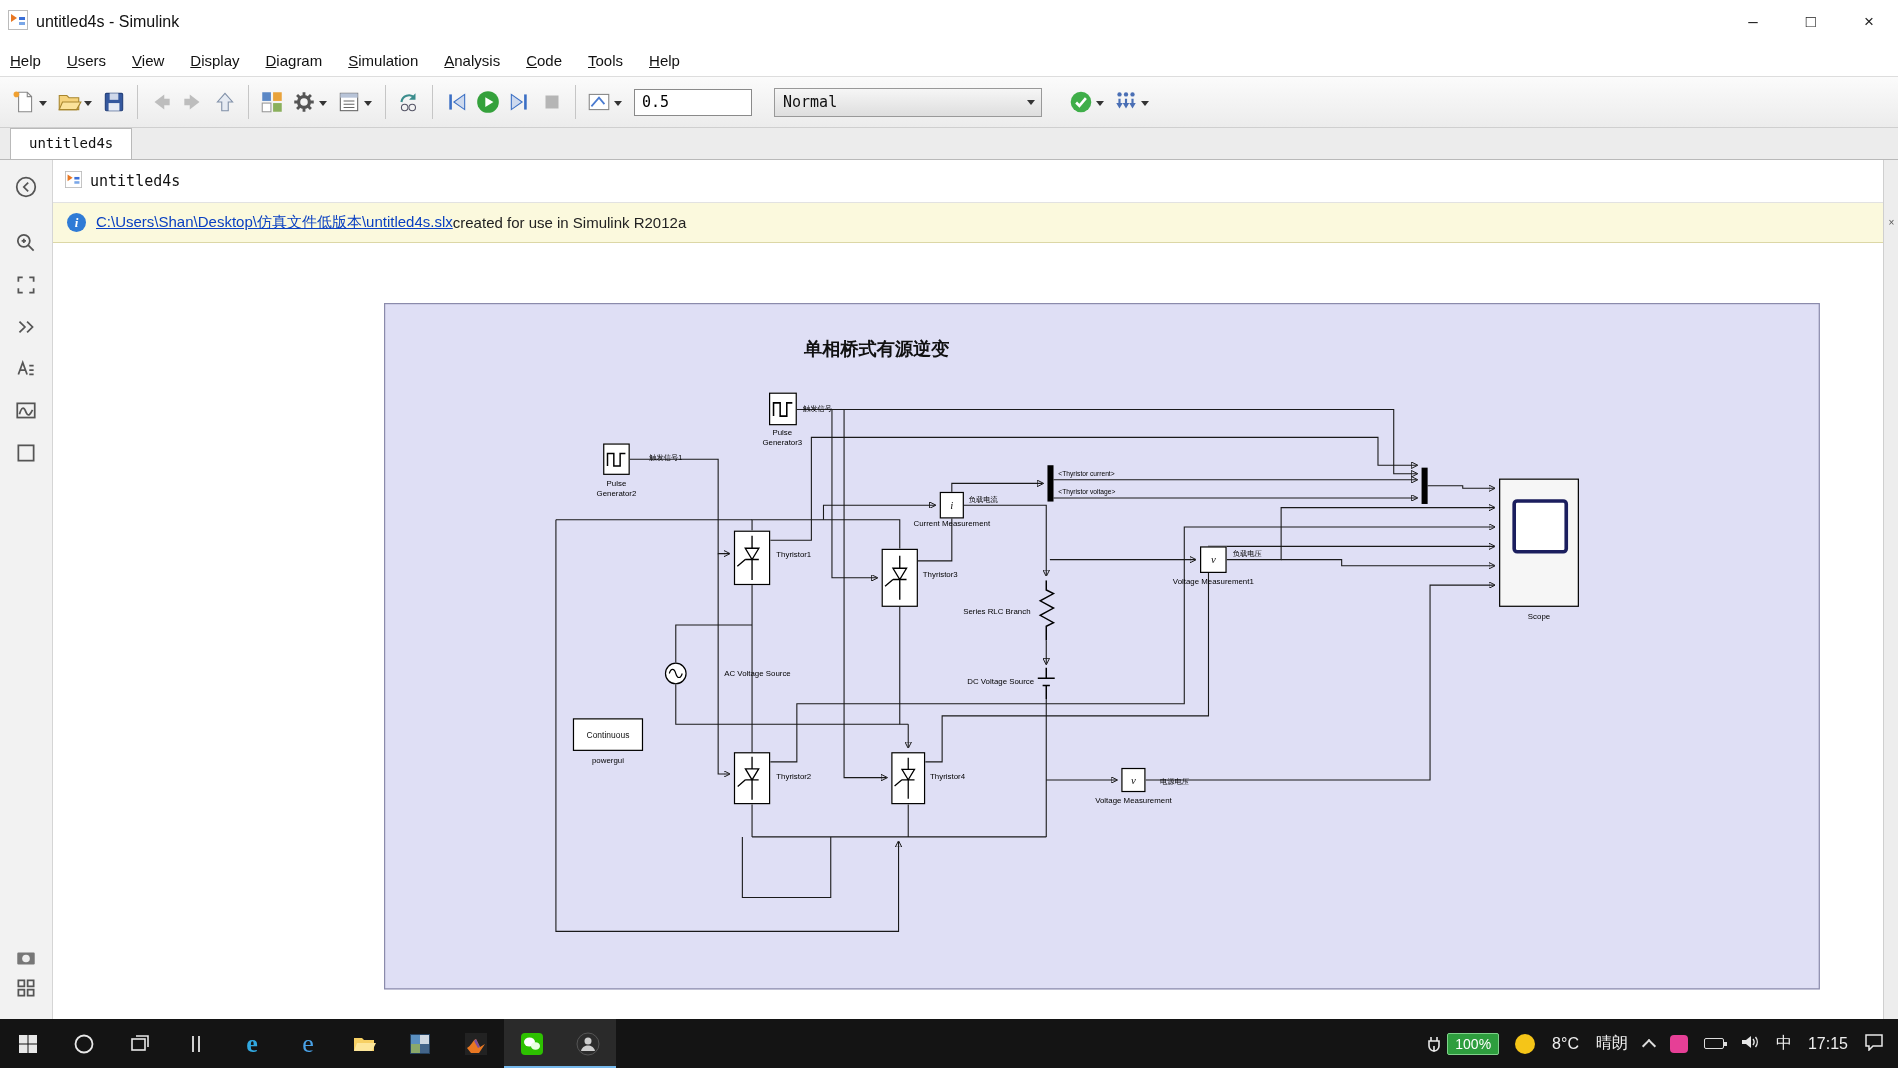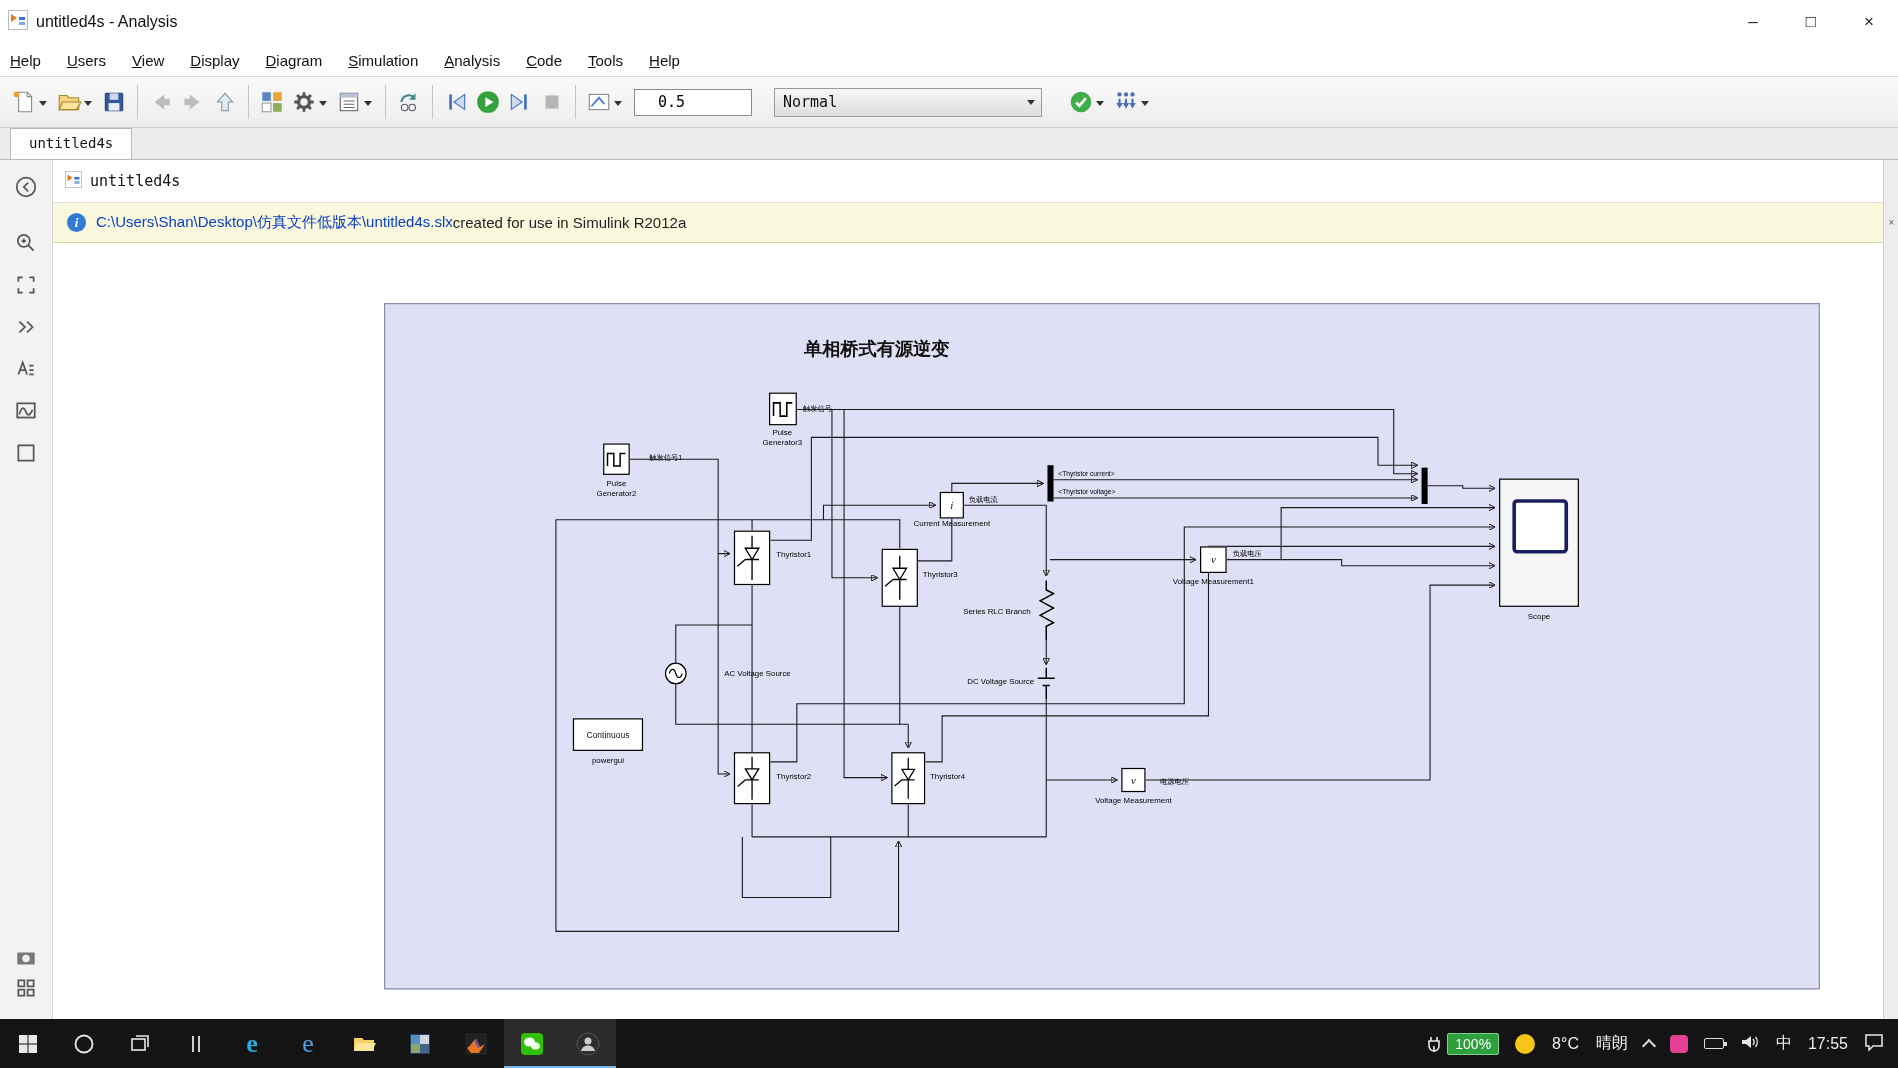--- a/index.html
+++ b/index.html
@@ -22,21 +22,21 @@
 
   
   .toolbar { position:absolute; left:0; top:76px; width:100%; height:52px;
     background:linear-gradient(#fbfbfb,#ececec); border-top:1px solid #ddd; border-bottom:1px solid #cfcfcf;
     display:flex; align-items:center; padding:0 8px; }
   .tbtn { display:flex; align-items:center; padding:2px; margin:0 1px; }
   .tbtn svg { width:26px; height:26px; }
   .dd { width:0; height:0; border:4px solid transparent; border-top:5px solid #333; margin:6px 3px 0 2px; }
   .tsep { width:1px; height:34px; background:#c6c6c6; margin:0 7px; }
   .sim-time { width:118px; height:27px; border:1px solid #8a8a8a; background:#fff;
-    font-family:"DejaVu Sans Mono", monospace; font-size:15px; padding-left:23px; margin-left:6px; }
+    font-family:"DejaVu Sans Mono", monospace; font-size:15px; padding-left:7px; margin-left:6px; }
   .mode-select { width:268px; height:29px; border:1px solid #999; background:linear-gradient(#f6f6f6,#dedede);
     display:flex; align-items:center; font-family:"DejaVu Sans Mono", monospace; font-size:15px;
     padding-left:8px; margin-left:22px; }
   .mode-select .dd { margin-left:auto; margin-right:6px; margin-top:4px; }
 
   
   .tabbar { position:absolute; left:0; top:128px; width:100%; height:32px; background:#ececec;
     border-bottom:1px solid #b9b9b9; display:flex; align-items:flex-end; }
   .tab { height:31px; background:#fff; border:1px solid #b9b9b9; border-bottom:none; margin-left:10px;
     padding:6px 18px 0 18px; font-family:"DejaVu Sans Mono", monospace; font-size:14px; }
@@ -51,21 +51,21 @@
 
   .docbar { position:absolute; left:53px; right:15px; top:0; height:43px; background:#fff;
     border-bottom:1px solid #e2e2e2; display:flex; align-items:center; padding-left:12px; }
   .doc-name { font-family:"DejaVu Sans Mono", monospace; font-size:15px; margin-left:8px; }
 
   .infobar { position:absolute; left:53px; right:15px; top:43px; height:40px; background:#fbf9dd;
     border-bottom:1px solid #dcd7a6; display:flex; align-items:center; padding-left:14px; font-size:15px; }
   .info-icon { width:19px; height:19px; border-radius:50%; background:#2f7bd6; color:#fff;
     font-family:"Liberation Serif", serif; font-style:italic; font-weight:bold; font-size:13px;
     display:flex; align-items:center; justify-content:center; margin-right:10px; }
-  .info-link { color:#0a40c2; }
+  .info-link { color:#0a40c2; text-decoration:underline; }
   .info-suffix { color:#222; }
 
   .canvas-region { position:absolute; left:53px; right:15px; top:83px; bottom:0; background:#fff; }
   .right-strip { position:absolute; right:0; top:0; bottom:0; width:15px; background:#ededed;
     border-left:1px solid #cfcfcf; }
   .strip-close { position:absolute; top:56px; left:1px; width:13px; height:13px; font-size:10px;
     color:#555; display:flex; align-items:center; justify-content:center; }
 
   
   .model { position:absolute; left:384px; top:143px; width:1186px; height:567px;
@@ -108,21 +108,21 @@
 
 <div class="titlebar">
   <span>
     <svg width="20" height="20" viewBox="0 0 20 20">
         <rect x="0.5" y="0.5" width="19" height="19" fill="#fff" stroke="#bbb"></rect>
         <path d="M3 4l6 4-6 4z" fill="#e87722"></path>
         <rect x="11" y="7" width="6" height="3" fill="#3a6fd8"></rect>
         <rect x="11" y="12" width="6" height="3" fill="#7aa7e8"></rect>
       </svg>
   </span>
-  <span class="title-text">untitled4s - Analysis</span>
+  <span class="title-text">untitled4s - Simulink</span>
   <div class="win-controls">
     <div class="win-btn">–</div>
     <div class="win-btn">□</div>
     <div class="win-btn">×</div>
   </div>
 </div>
 
 <div class="menubar">
   <span class="menu-item">Help</span>
   <span class="menu-item">Users</span>
@@ -595,20 +595,20 @@
     <span class="chev"></span>
     <span class="pink-icon"></span>
     <span class="batt2"></span>
     <span>
       <svg width="20" height="18" viewBox="0 0 20 18">
           <path d="M2 7h4l5-4v12l-5-4H2z" fill="#e8e8e8"></path>
           <path d="M13 6a5 5 0 0 1 0 6M15.5 4a8 8 0 0 1 0 10" fill="none" stroke="#e8e8e8" stroke-width="1.4"></path>
         </svg>
     </span>
     <span>中</span>
-    <span>17:55</span>
+    <span>17:15</span>
     <span>
       <svg width="20" height="18" viewBox="0 0 20 18">
           <path d="M2 2h16v11h-9l-4 4v-4H2z" fill="none" stroke="#e8e8e8" stroke-width="1.5"></path>
         </svg>
     </span>
   </div>
 </div>
 
 </body></html>

